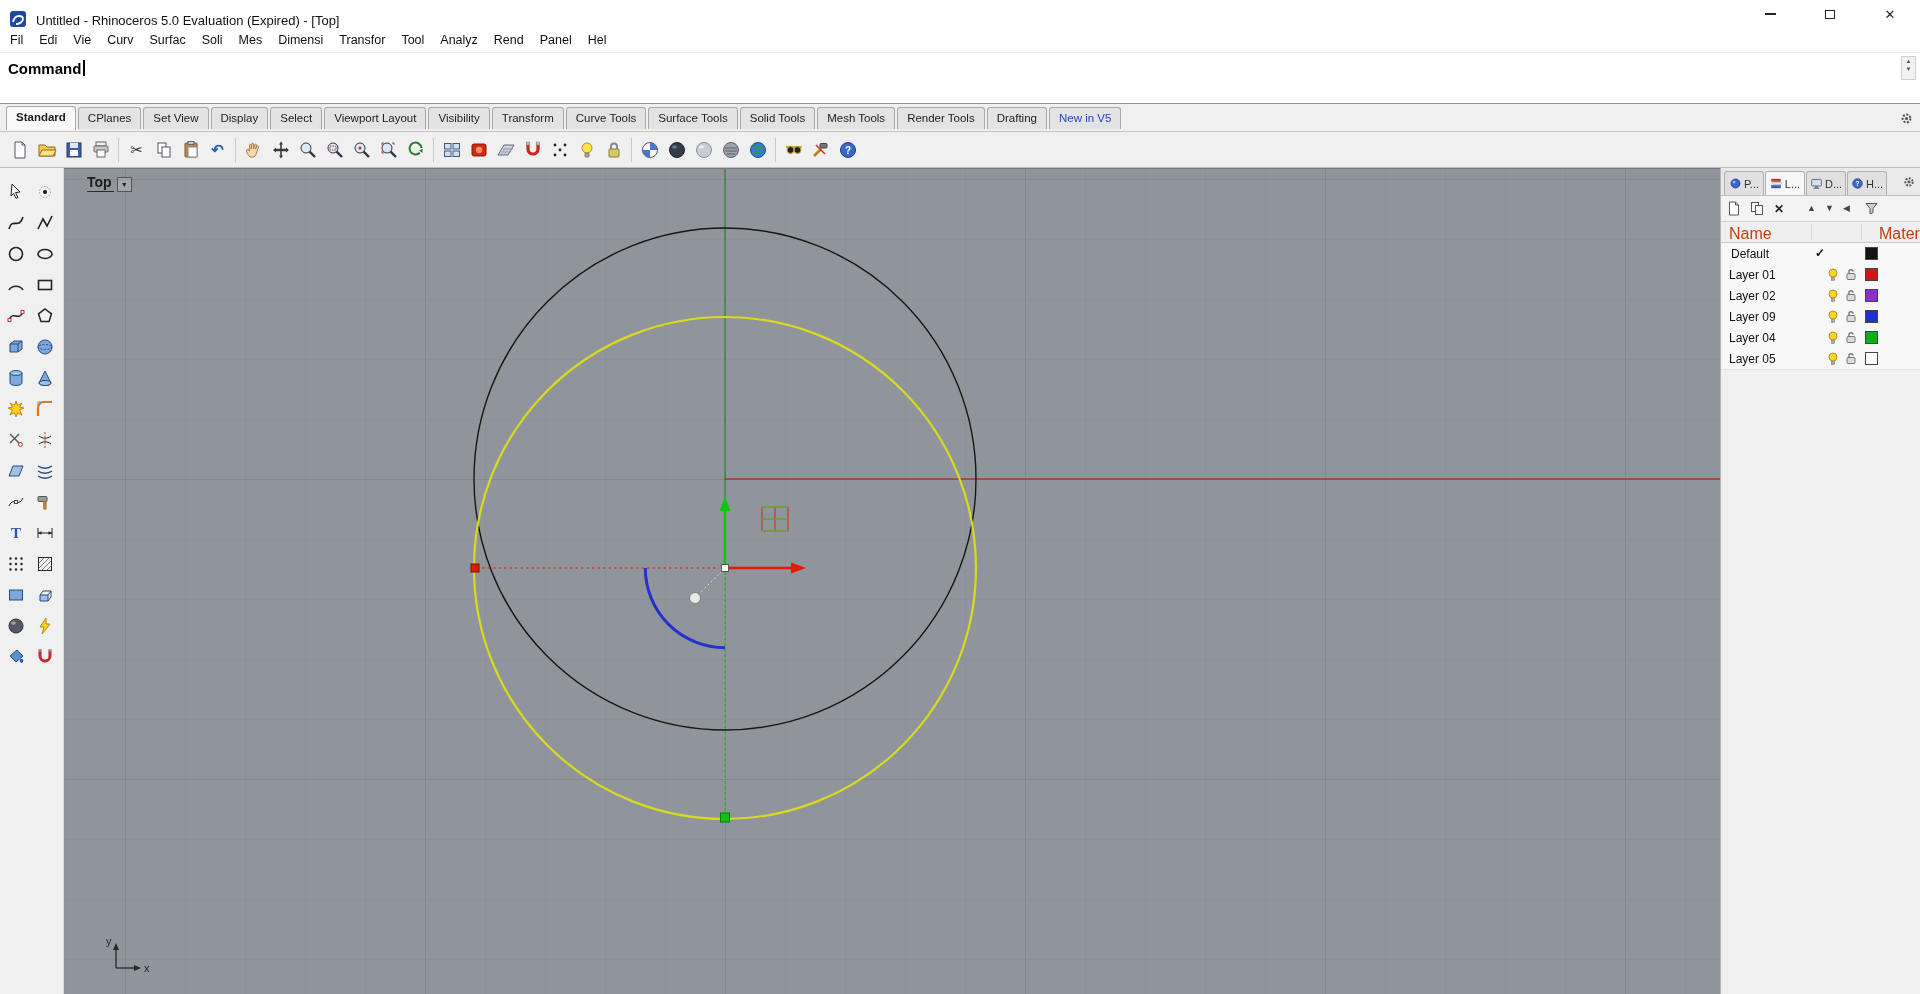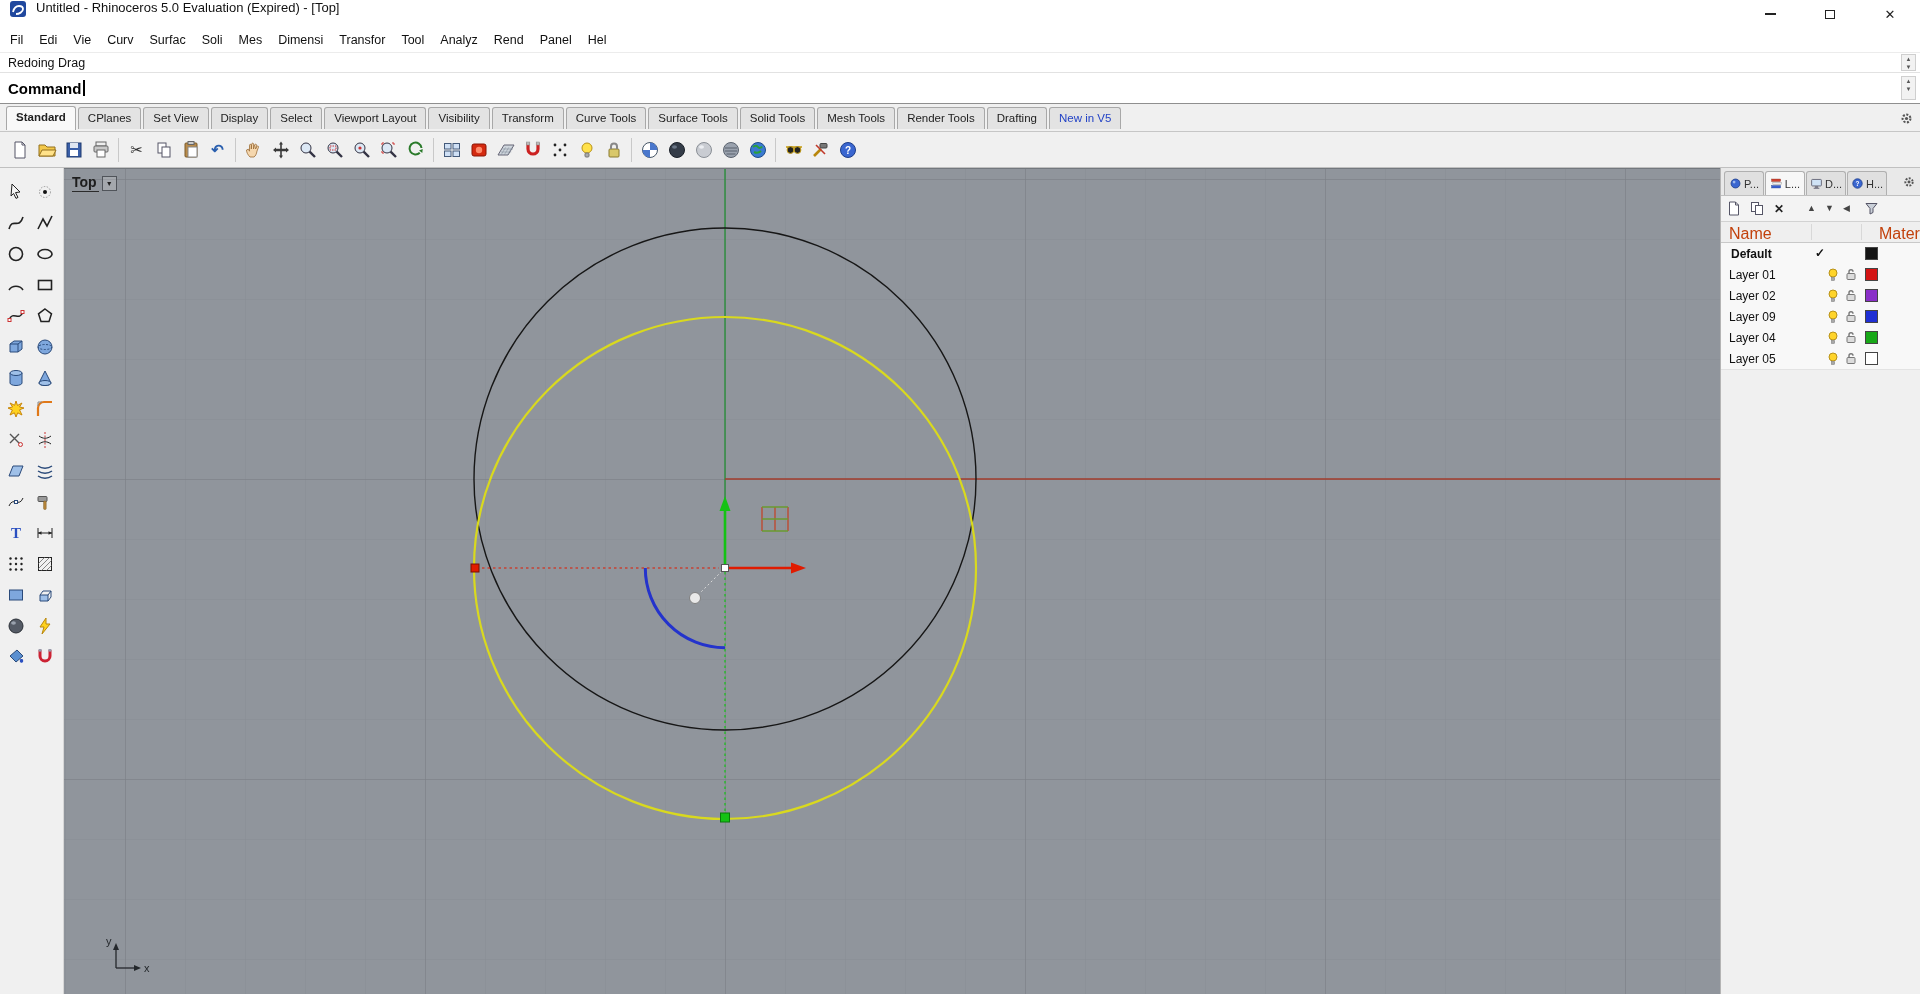--- a/index.html
+++ b/index.html
@@ -1,20 +1,20 @@
 <!DOCTYPE html>
 <html><head>
 <meta charset="utf-8">
 <style>
 *{margin:0;padding:0;box-sizing:border-box}
 html,body{width:1920px;height:994px}
 body{font-family:"Liberation Sans",sans-serif;background:#fff;position:relative;overflow:hidden;-webkit-font-smoothing:antialiased}
 svg{display:block}
 
-.titlebar{position:absolute;left:0;top:0;width:1920px;height:28px;background:#fff;display:flex;align-items:flex-start}
+.titlebar{position:absolute;left:0;top:0;width:1920px;height:28px;background:#fff;display:flex;align-items:flex-end}
 .ticon{width:18px;height:18px;margin:0 9px 0 9px}
 .title{font-size:13px;color:#111}
 .wincontrols{position:absolute;right:0;top:0;height:28px;display:flex}
 .winbtn{width:60px;height:28px;display:flex;align-items:center;justify-content:center;font-size:13px;color:#222}
 .winbox{width:10px;height:9px;border:1.5px solid #222;display:inline-block}
 .minbar{width:11px;height:1.6px;background:#222;display:inline-block}
 
 .menubar{position:absolute;left:0;top:28px;width:1920px;height:25px;background:#fff;display:flex;align-items:center;padding-left:2px;border-bottom:1px solid #ececec}
 .menu-item{font-size:12.5px;color:#111;padding:3px 8px;white-space:nowrap}
 
@@ -34,38 +34,38 @@
 
 .toolbar{position:absolute;left:0;top:132px;width:1920px;height:36px;background:#f0f0f0;display:flex;align-items:center;padding-left:6px;border-bottom:1px solid #c0c0c0}
 .tbtn{width:27px;height:30px;display:flex;align-items:center;justify-content:center;flex:none}
 .tsep{width:1px;height:24px;background:#c9c9c9;margin:0 4px;flex:none}
 .glyph{font-size:15px;color:#333}
 .glyph.blue{color:#2a5fae;font-weight:bold}
 
 .left-toolbar{position:absolute;left:0;top:168px;width:64px;height:826px;background:#f0f0f0;display:grid;grid-template-columns:29px 29px;justify-content:center;align-content:start;padding-top:10px;row-gap:4px;border-right:1px solid #d7d7d7}
 .ltbtn{width:27px;height:27px;display:flex;align-items:center;justify-content:center}
 .viewport{position:absolute;left:64px;top:168px;width:1656px;height:826px;background:#90959c;border-top:1px solid #73787e}
-.vp-label{position:absolute;left:8px;top:5px;display:flex;align-items:center;gap:3px;z-index:5}
+.vp-label{position:absolute;left:23px;top:5px;display:flex;align-items:flex-end;gap:3px;z-index:5}
 .vp-label .vpname{font-size:14px;font-weight:bold;color:#1d1d1d;border-bottom:1px solid #2b2b2b;padding:0 2px 1px 0}
 .vp-drop{width:15px;height:15px;border:1px solid #50545a;display:flex;align-items:center;justify-content:center;font-size:7px;color:#222;background:rgba(255,255,255,0.18)}
 
 .right-panel{position:absolute;left:1720px;top:168px;width:200px;height:826px;background:#f0f0f0;border-left:1px solid #b4b4b4}
 .panel-tabs{height:28px;display:flex;align-items:flex-end;background:#e9e9e9;border-bottom:1px solid #c0c0c0;position:relative;padding-left:3px}
 .ptab{width:40px;height:24px;display:flex;align-items:center;justify-content:center;gap:2px;font-size:11px;color:#333;background:#e0e0e0;border:1px solid #b0b0b0;border-bottom:none;border-radius:3px 3px 0 0;margin-right:1px}
 .ptab.active{background:#f7f7f7}
 .panel-gear{position:absolute;right:4px;top:7px}
 .layers-toolbar{height:26px;display:flex;align-items:center;padding:0 6px;gap:9px;border-bottom:1px solid #d2d2d2;background:#f3f3f3}
 .layers-header{height:21px;position:relative;background:#efefef;border-bottom:1px solid #c9c9c9;font-size:16px;color:#c2410c}
 .lh-name{position:absolute;left:8px;top:3px}
 .lh-mat{position:absolute;left:158px;top:3px}
 .lh-div{position:absolute;top:2px;bottom:2px;width:1px;background:#d8d8d8}
 .layer-list{background:#f8f8f8;border-bottom:1px solid #e3e3e3}
 .lrow{height:21px;position:relative;font-size:12px;color:#111}
 .lname{position:absolute;left:8px;top:4px}
-.lname.bold{font-weight:bold;left:10px}
+.lname.bold{font-weight:normal;left:10px}
 .lcheck{position:absolute;left:94px;top:3px;font-weight:bold;font-size:12px;color:#111}
 .libulb{position:absolute;left:106px;top:4px}
 .lilock{position:absolute;left:124px;top:4px}
 .lswatch{position:absolute;left:144px;top:4px}
 .smallglyph{font-size:9px;color:#444;line-height:1}
 .xglyph{font-size:12px;color:#222;font-weight:bold;line-height:1}
 </style>
 </head>
 <body>
 
@@ -99,27 +99,20 @@
   <span class="menu-item">Dimensi</span>
   <span class="menu-item">Transfor</span>
   <span class="menu-item">Tool</span>
   <span class="menu-item">Analyz</span>
   <span class="menu-item">Rend</span>
   <span class="menu-item">Panel</span>
   <span class="menu-item">Hel</span>
 </div>
 
 <div class="cmdwrap">
-  <div class="cmd-history">
-    <span>Redoing Drag</span>
-    <div class="mini-scroll" style="height:17px">
-      <span>▲</span>
-      <span>▼</span>
-    </div>
-  </div>
   <div class="cmd-line">
     <span class="cmd-label">Command</span>
     <span class="caret"></span>
     <div class="mini-scroll" style="height:24px;top:3px">
       <span>▲</span>
       <span>▼</span>
     </div>
   </div>
 </div>
 

